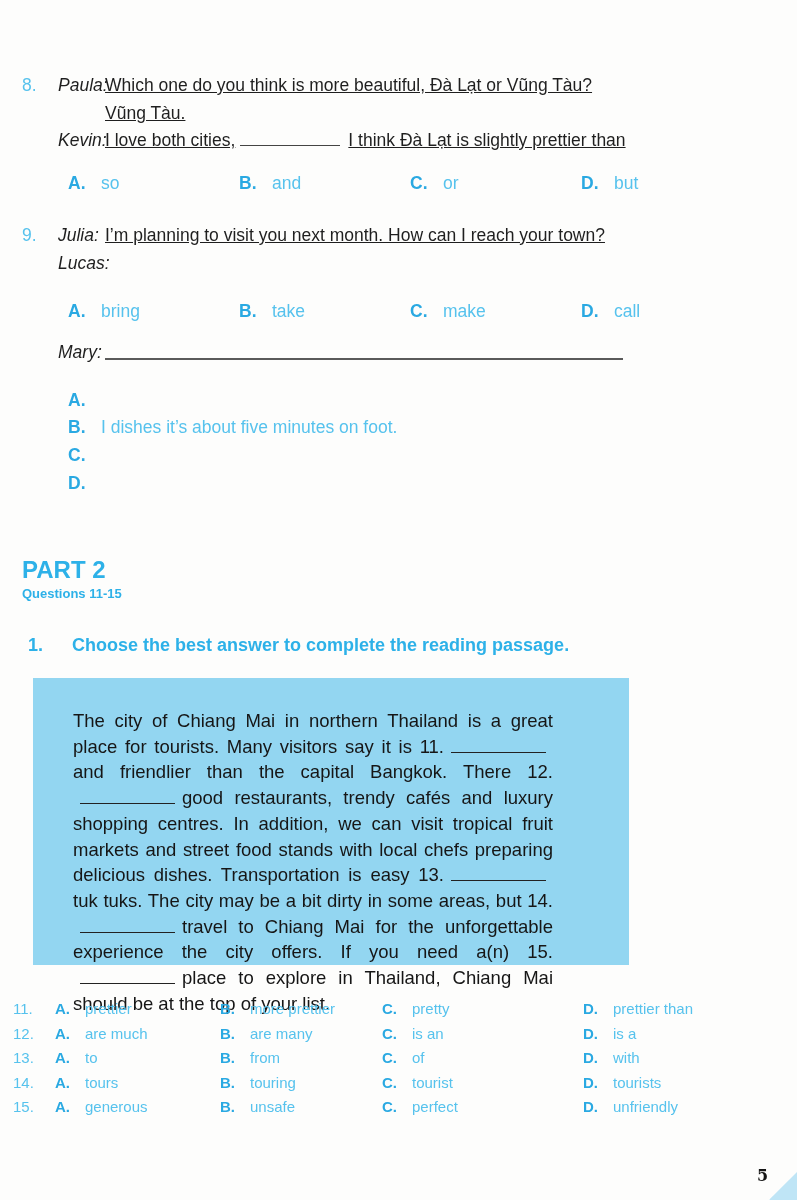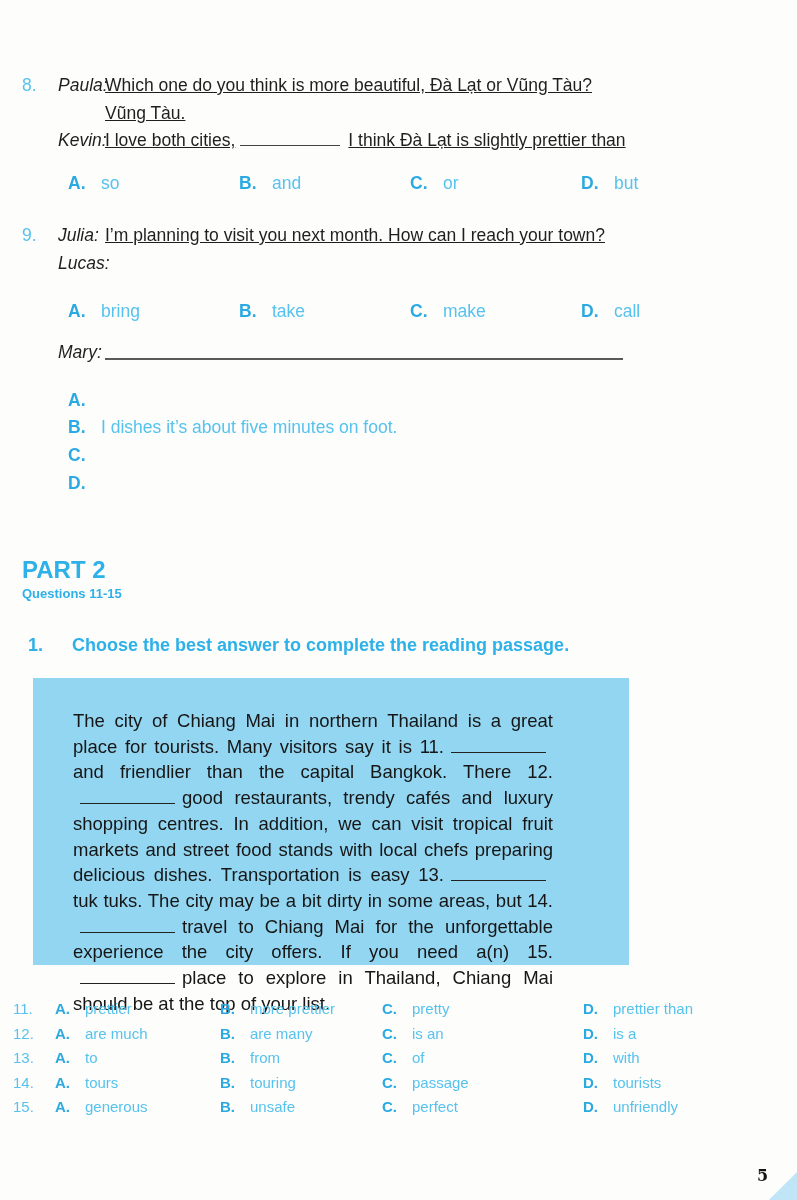--- a/index.html
+++ b/index.html
@@ -244,21 +244,21 @@
     <span class="gcol gA">
         <b class="letter">A.</b>
         <span class="otext">tours</span>
       </span>
     <span class="gcol gB">
         <b class="letter">B.</b>
         <span class="otext">touring</span>
       </span>
     <span class="gcol gC">
         <b class="letter">C.</b>
-        <span class="otext">passage</span>
+        <span class="otext">tourist</span>
       </span>
     <span class="gcol gD">
         <b class="letter">D.</b>
         <span class="otext">tourists</span>
       </span>
   </div>
   <div class="grow">
     <span class="gnum">15.</span>
     <span class="gcol gA">
         <b class="letter">A.</b>

